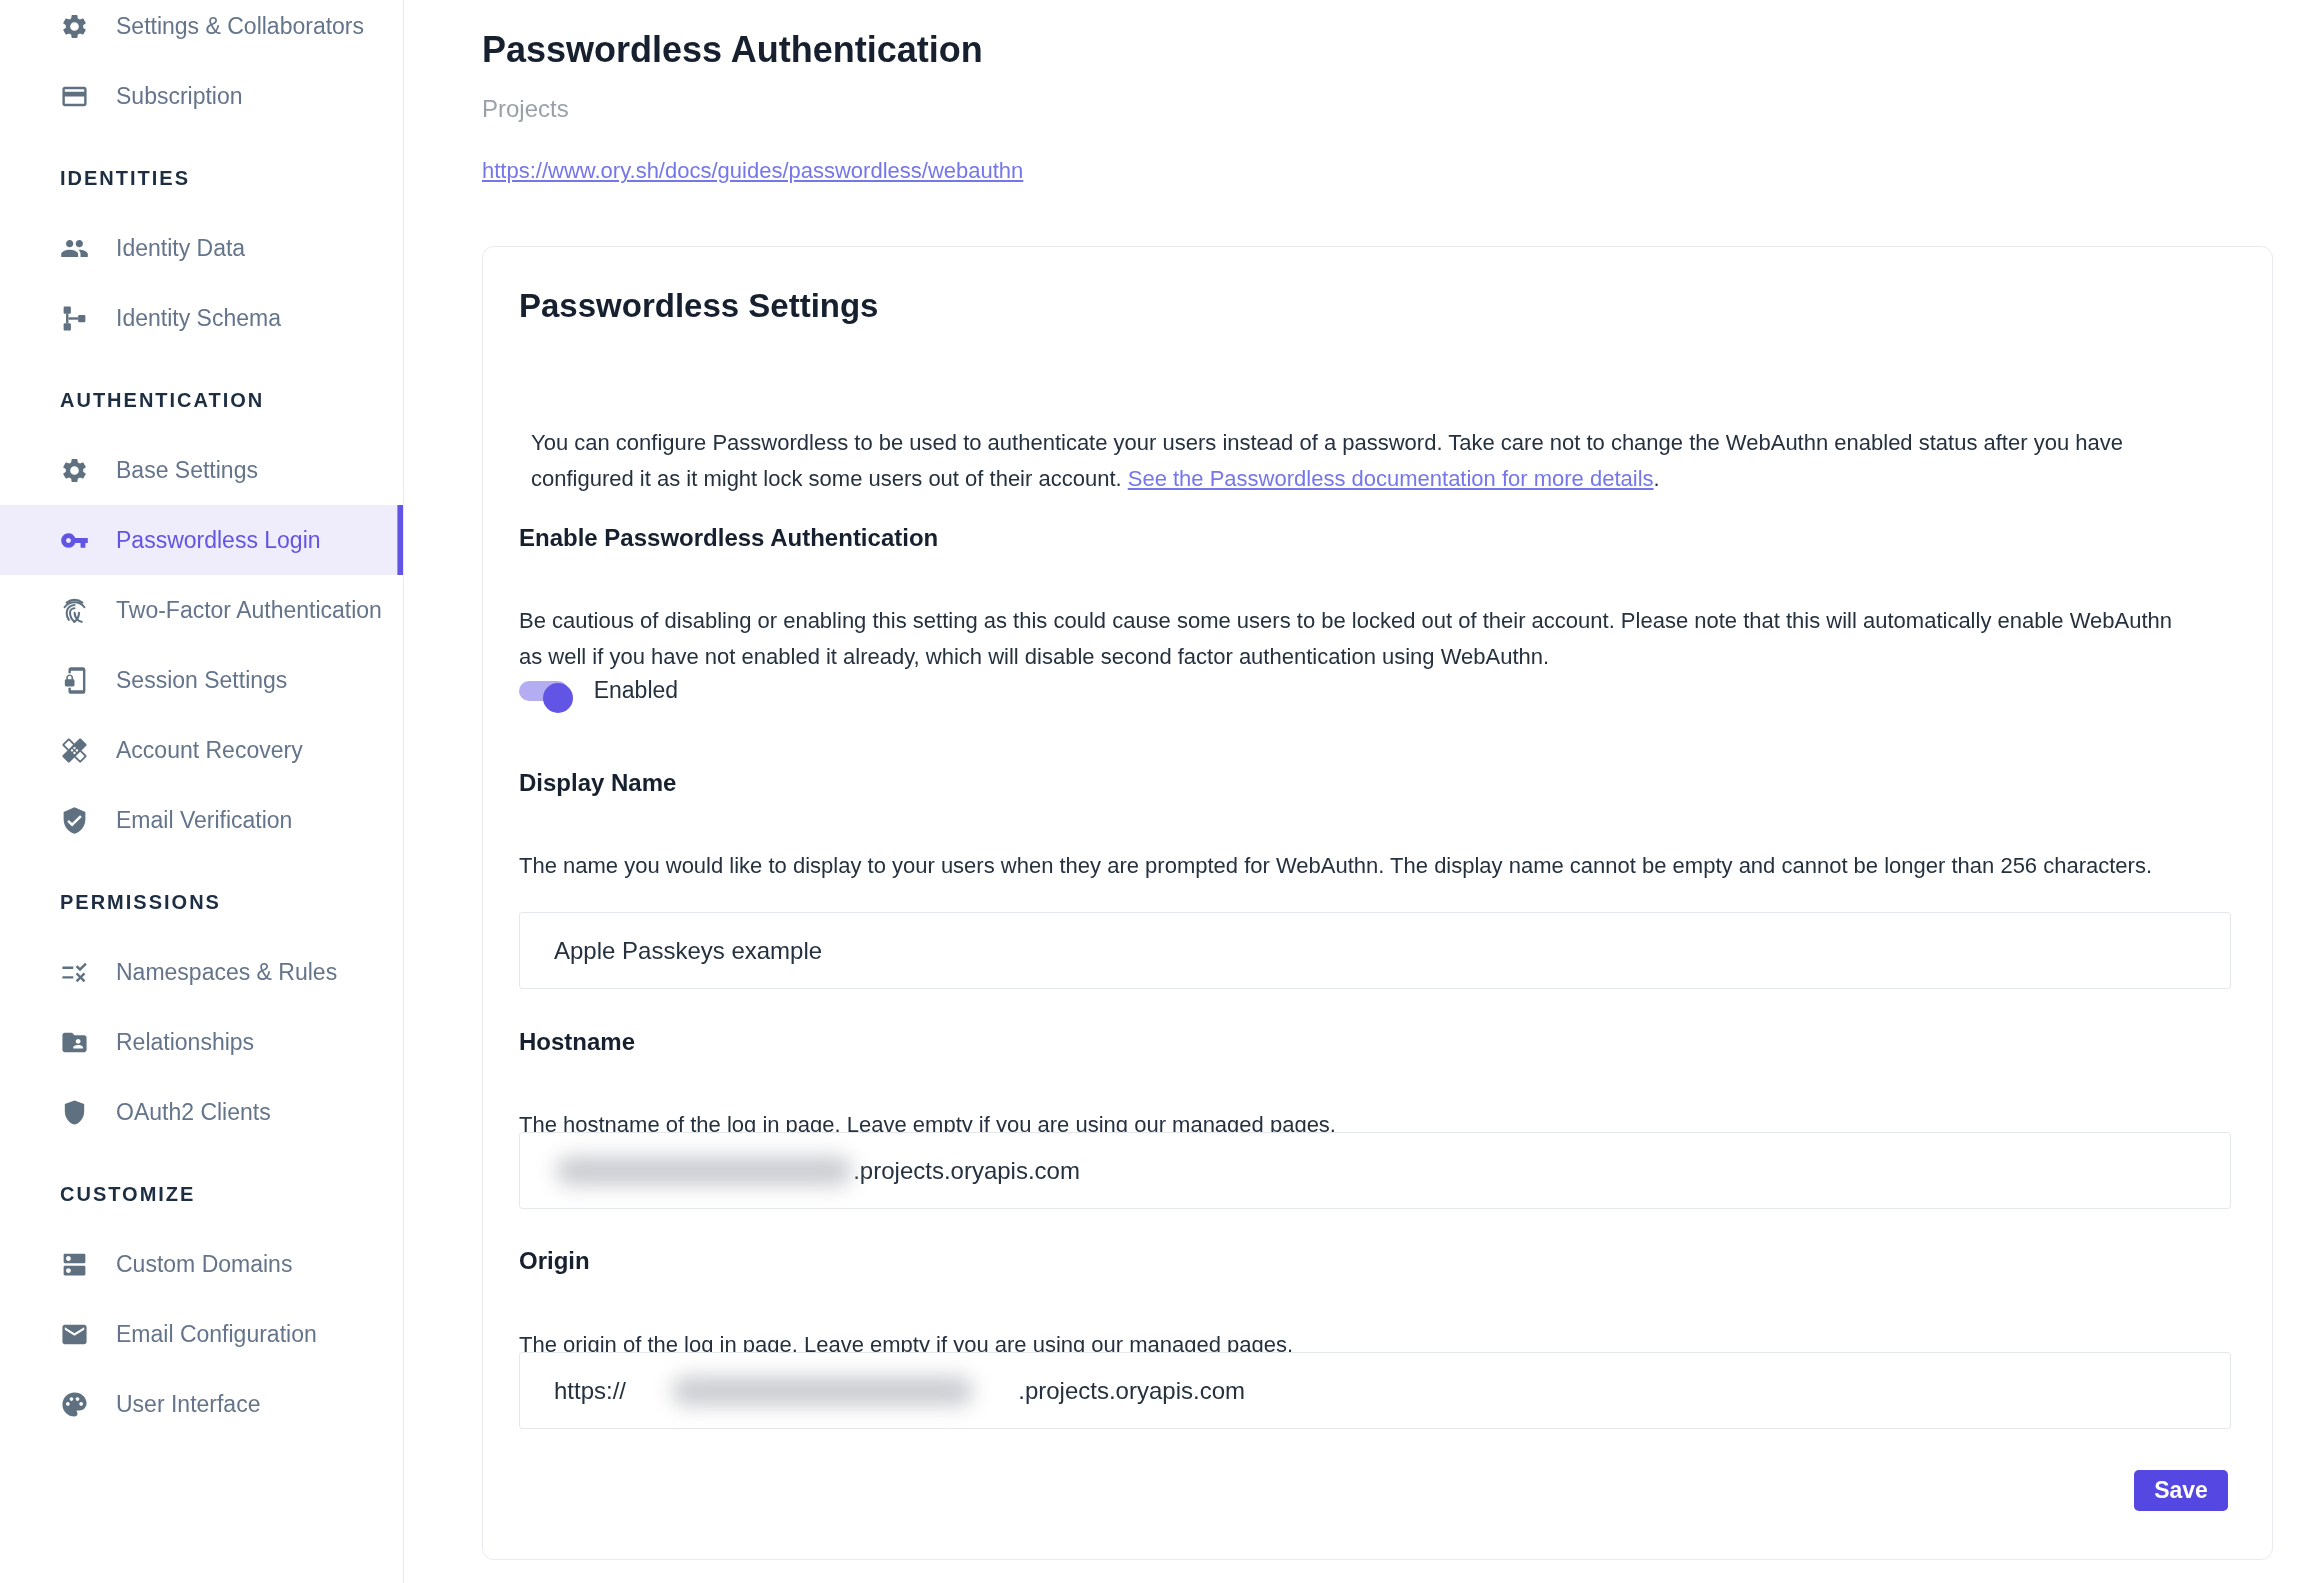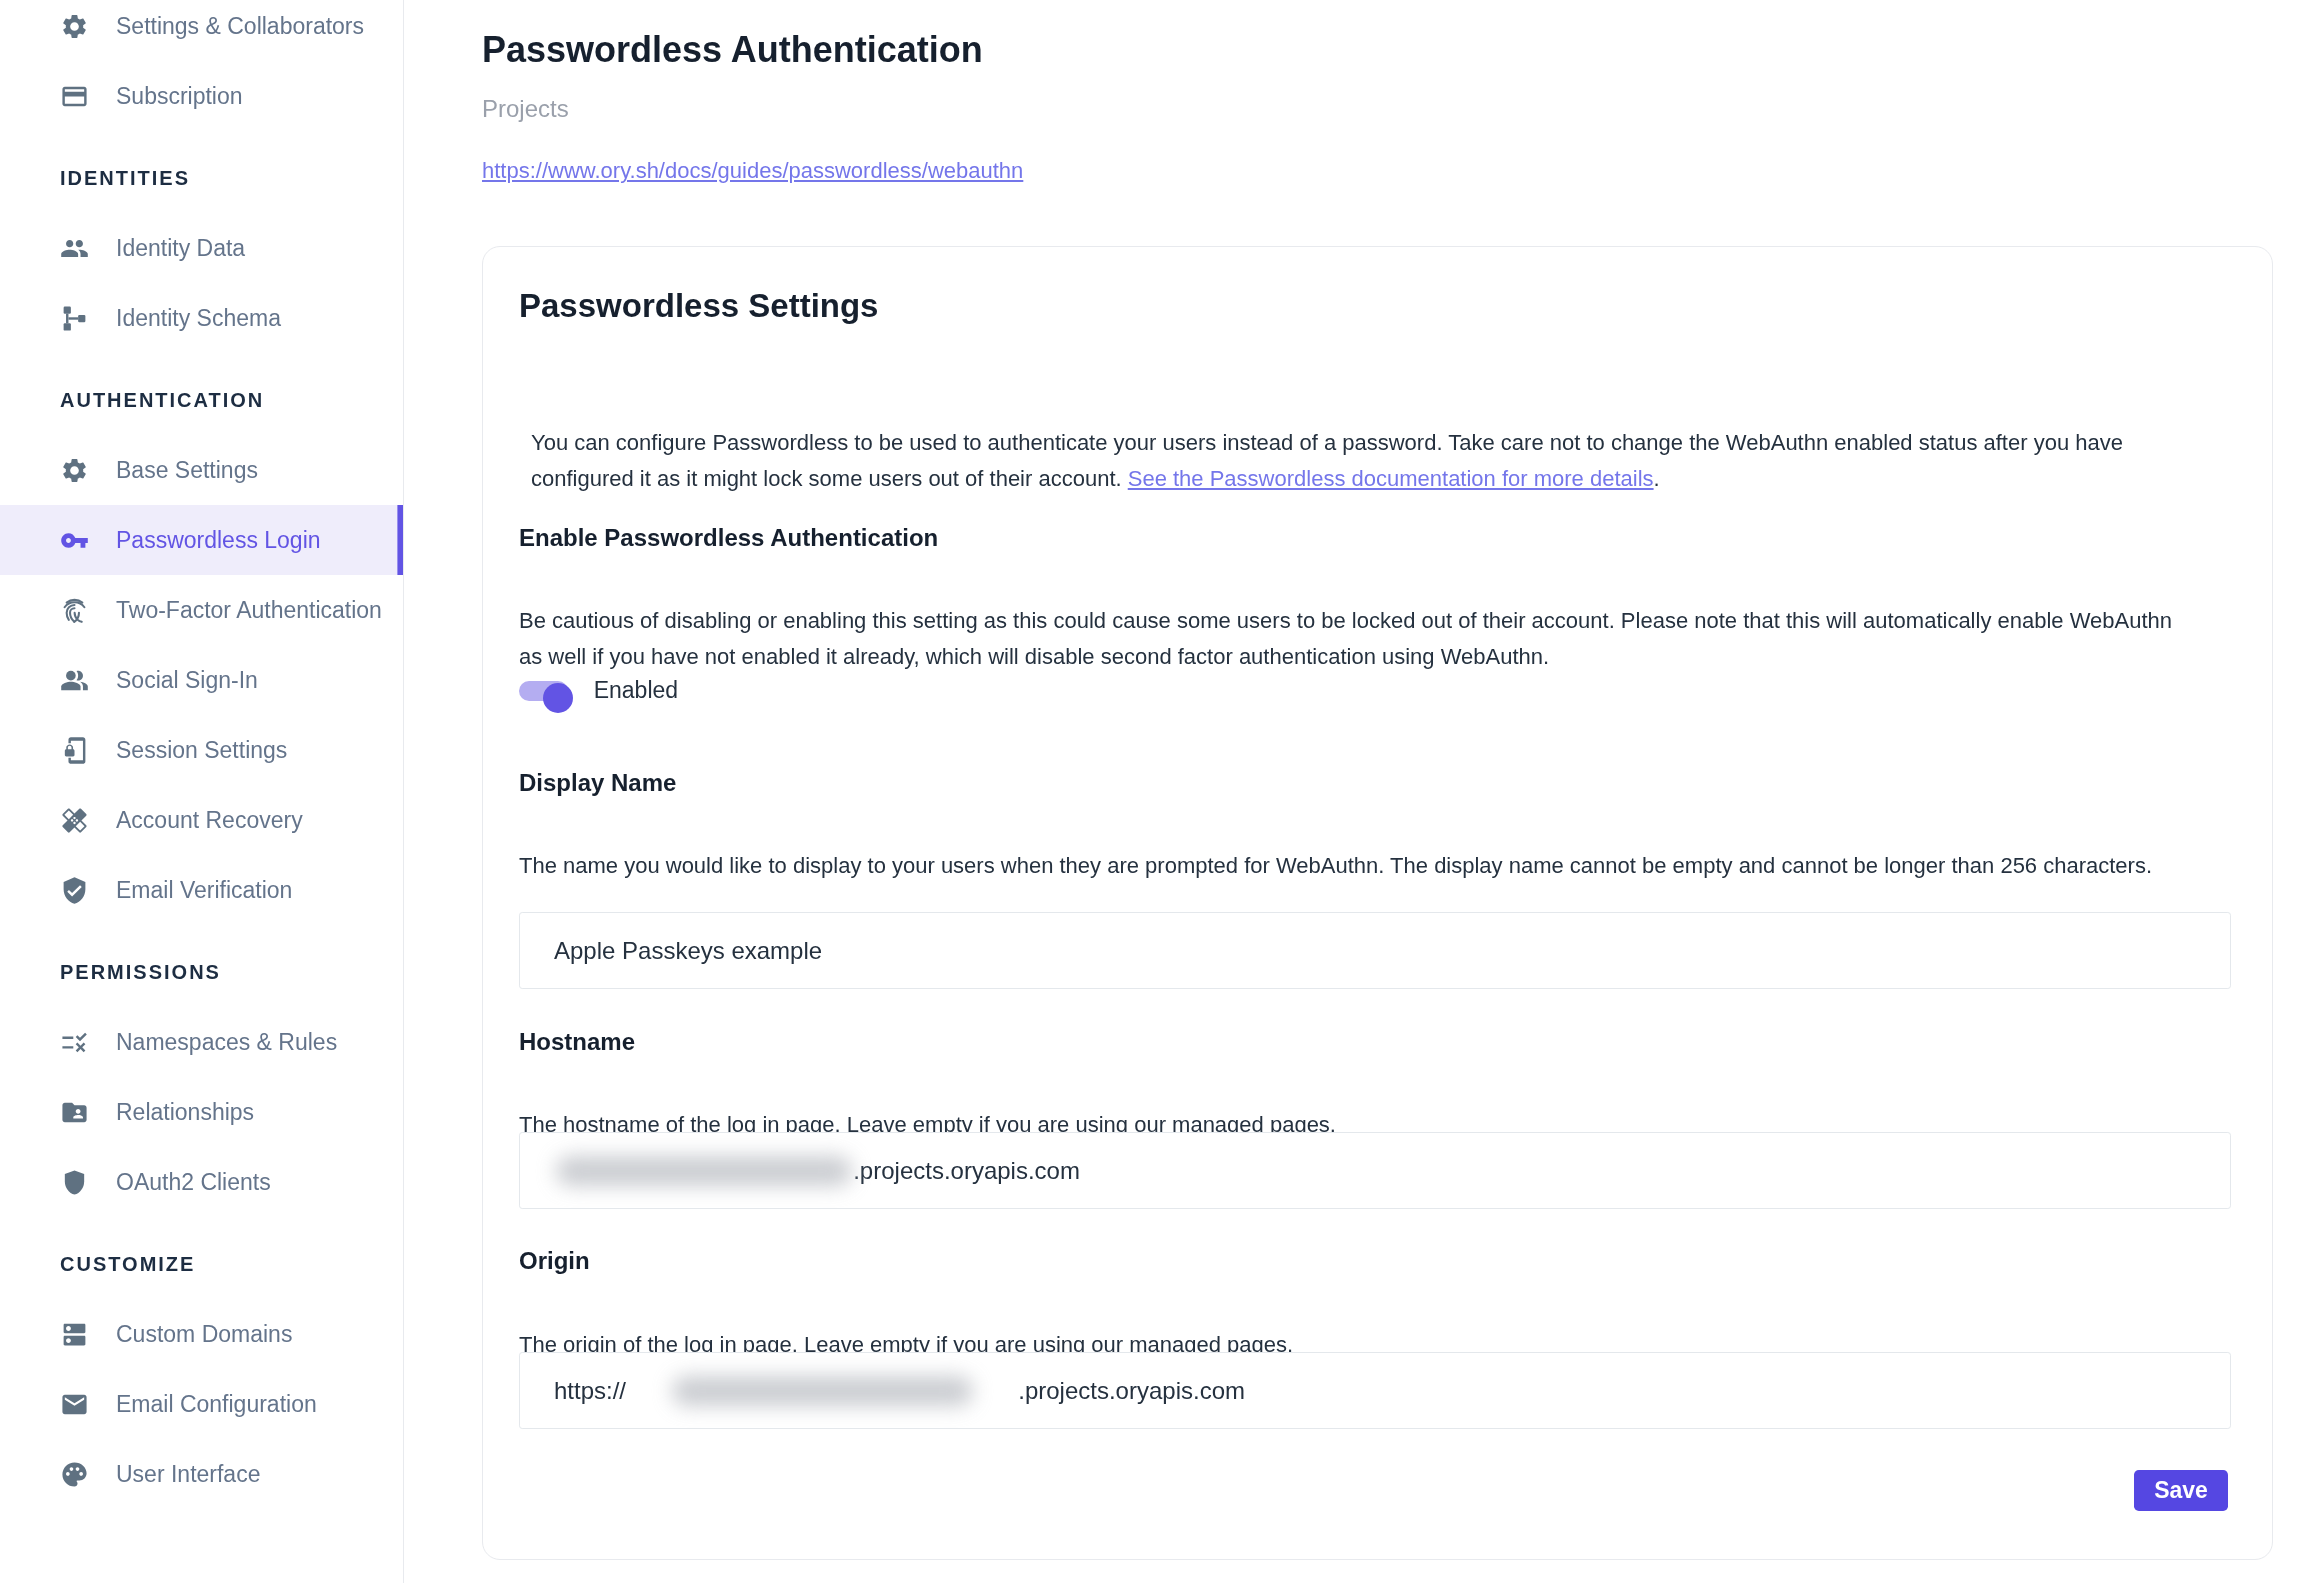--- a/index.html
+++ b/index.html
@@ -45,21 +45,21 @@
   .nav-item.active .nav-label{color:var(--accent);text-align:center;}
 
   
   .main{flex:1;padding:29px 0 0 78px;}
   .page-title{margin:0;font-size:36px;line-height:41px;font-weight:700;color:var(--heading);}
   .page-subtitle{margin-top:25.4px;font-size:24px;color:var(--muted);}
   .doc-link{display:inline-block;margin-top:35px;font-size:22px;color:var(--link);text-decoration:underline;cursor:pointer;}
 
   .card{
     position:relative;margin-top:62px;width:1791px;height:1314px;
-    background:#fff;border:1.6px solid var(--border);border-radius:18px;
+    background:#fff;border:1.6px solid var(--border);border-radius:12px;
   }
   .card h2{
     position:absolute;left:36px;top:40px;margin:0;
     font-size:33px;font-weight:700;color:var(--heading);
   }
   .para{
     position:absolute;font-size:22px;line-height:36px;color:var(--body);width:1678px;
   }
   .intro{left:48px;top:156px;}
   .inline-link{color:var(--link);text-decoration:underline;cursor:pointer;}
@@ -181,33 +181,20 @@
                 <path d="M12.1 13.8c0 2.3.9 4.3 2.5 5.9 1 .9 2 1.4 3.4 1.7"></path>
               </g>
             </svg>
           </span>
           <span class="nav-label">Two-Factor Authentication</span>
         </div>
         <div class="nav-item">
           <span class="nav-icon">
             <svg viewBox="0 0 24 24">
               <g fill="currentColor">
-                <path d="M16.67 13.13C18.04 14.06 19 15.32 19 17v3h4v-3c0-2.18-3.57-3.47-6.33-3.87z"></path>
-                <path d="M15 12c2.21 0 4-1.79 4-4s-1.79-4-4-4c-.47 0-.91.1-1.33.24C14.5 5.27 15 6.58 15 8s-.5 2.73-1.33 3.76c.42.14.86.24 1.33.24z"></path>
-                <circle cx="9" cy="8" r="4"></circle>
-                <path d="M9 13c-2.67 0-8 1.34-8 4v3h16v-3c0-2.66-5.33-4-8-4z"></path>
-              </g>
-            </svg>
-          </span>
-          <span class="nav-label">Social Sign-In</span>
-        </div>
-        <div class="nav-item">
-          <span class="nav-icon">
-            <svg viewBox="0 0 24 24">
-              <g fill="currentColor">
                 <path d="M19 1H9c-1.1 0-2 .9-2 2v3h2V4h10v16H9v-2H7v3c0 1.1.9 2 2 2h10c1.1 0 2-.9 2-2V3c0-1.1-.9-2-2-2z"></path>
                 <path d="M10.8 11V9.5c0-1.4-1.4-2.5-2.8-2.5S5.2 8.1 5.2 9.5V11c-.7 0-1.2.6-1.2 1.2v3.6c0 .7.5 1.2 1.2 1.2h5.6c.7 0 1.2-.5 1.2-1.2v-3.6c0-.6-.5-1.2-1.2-1.2zm-1.3 0H6.5V9.5c0-.8.7-1.5 1.5-1.5s1.5.7 1.5 1.5V11z"></path>
               </g>
             </svg>
           </span>
           <span class="nav-label">Session Settings</span>
         </div>
         <div class="nav-item">
           <span class="nav-icon">
             <svg viewBox="0 0 24 24">

